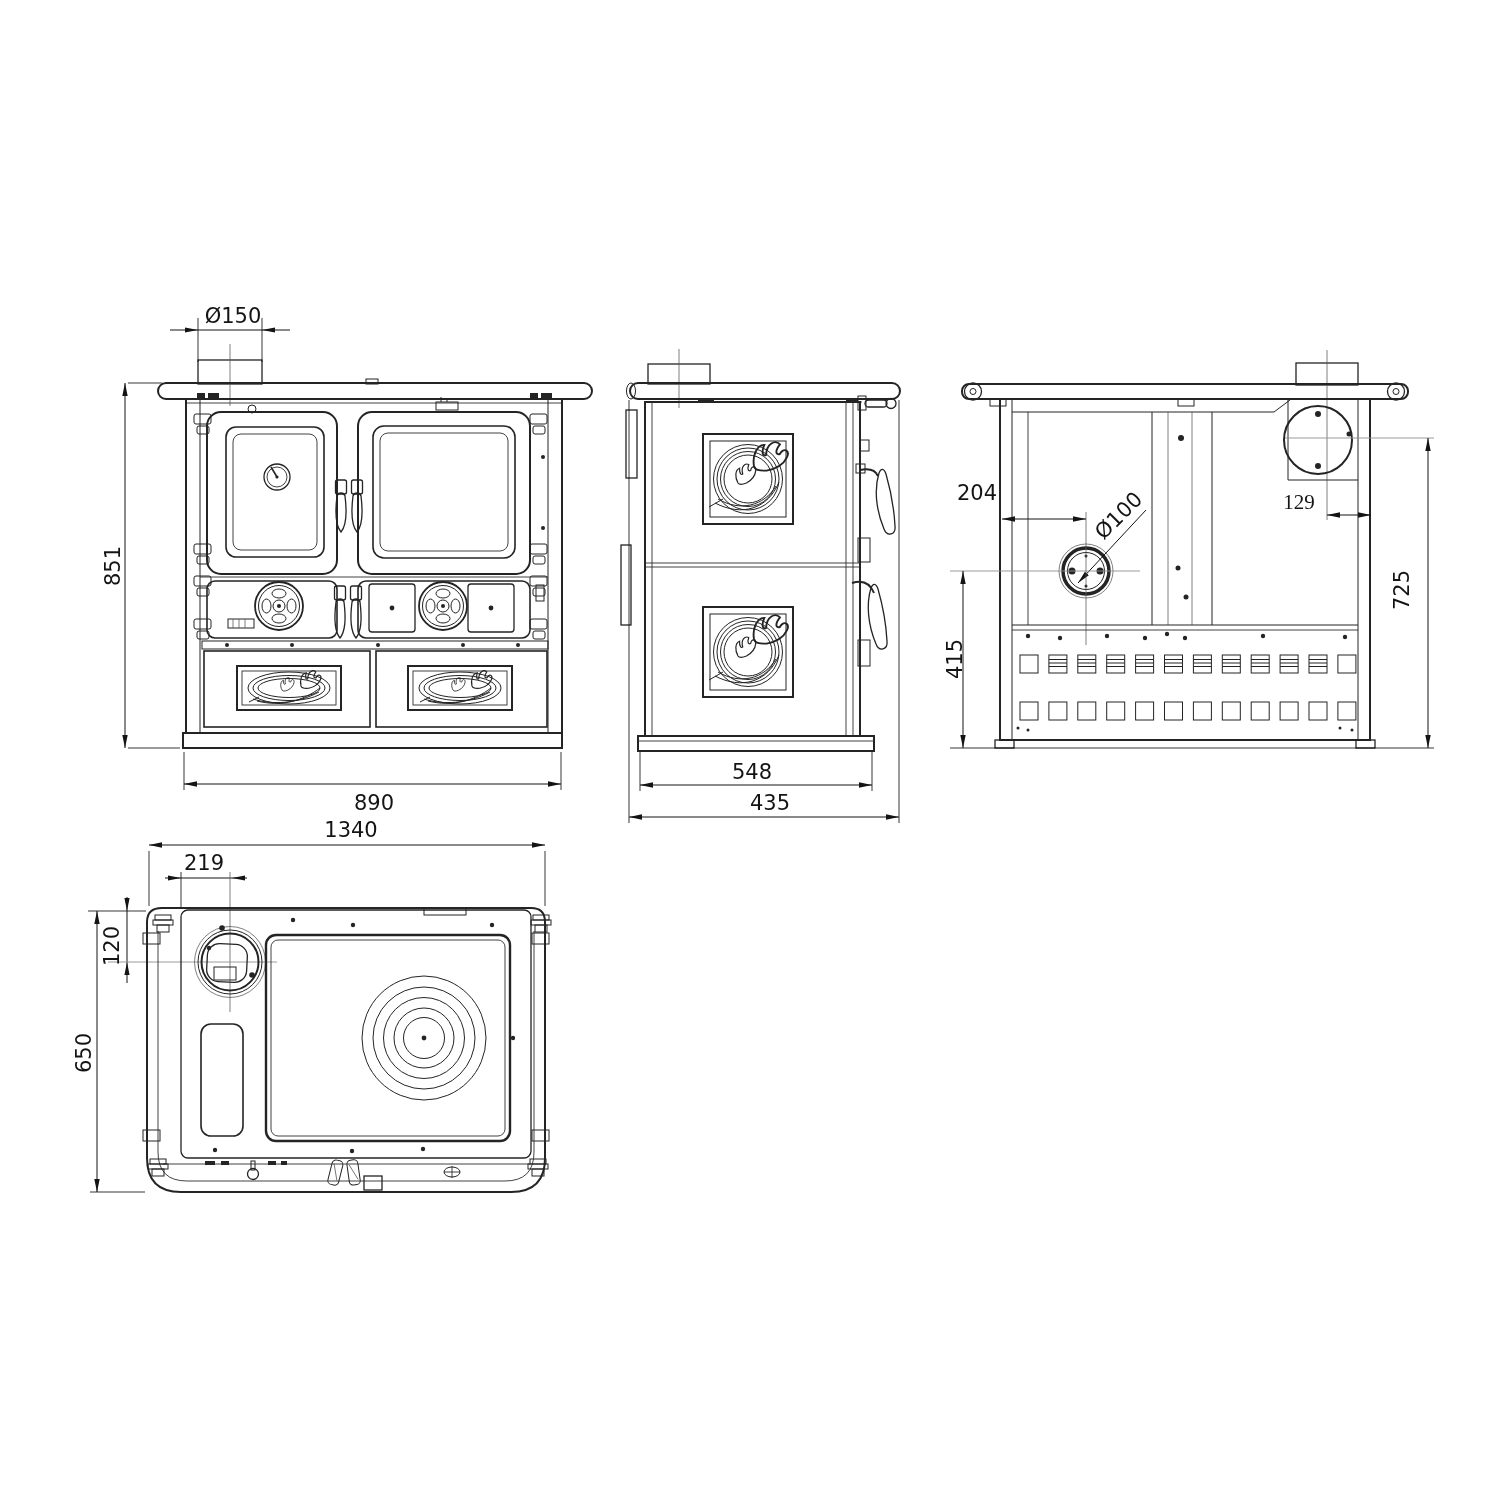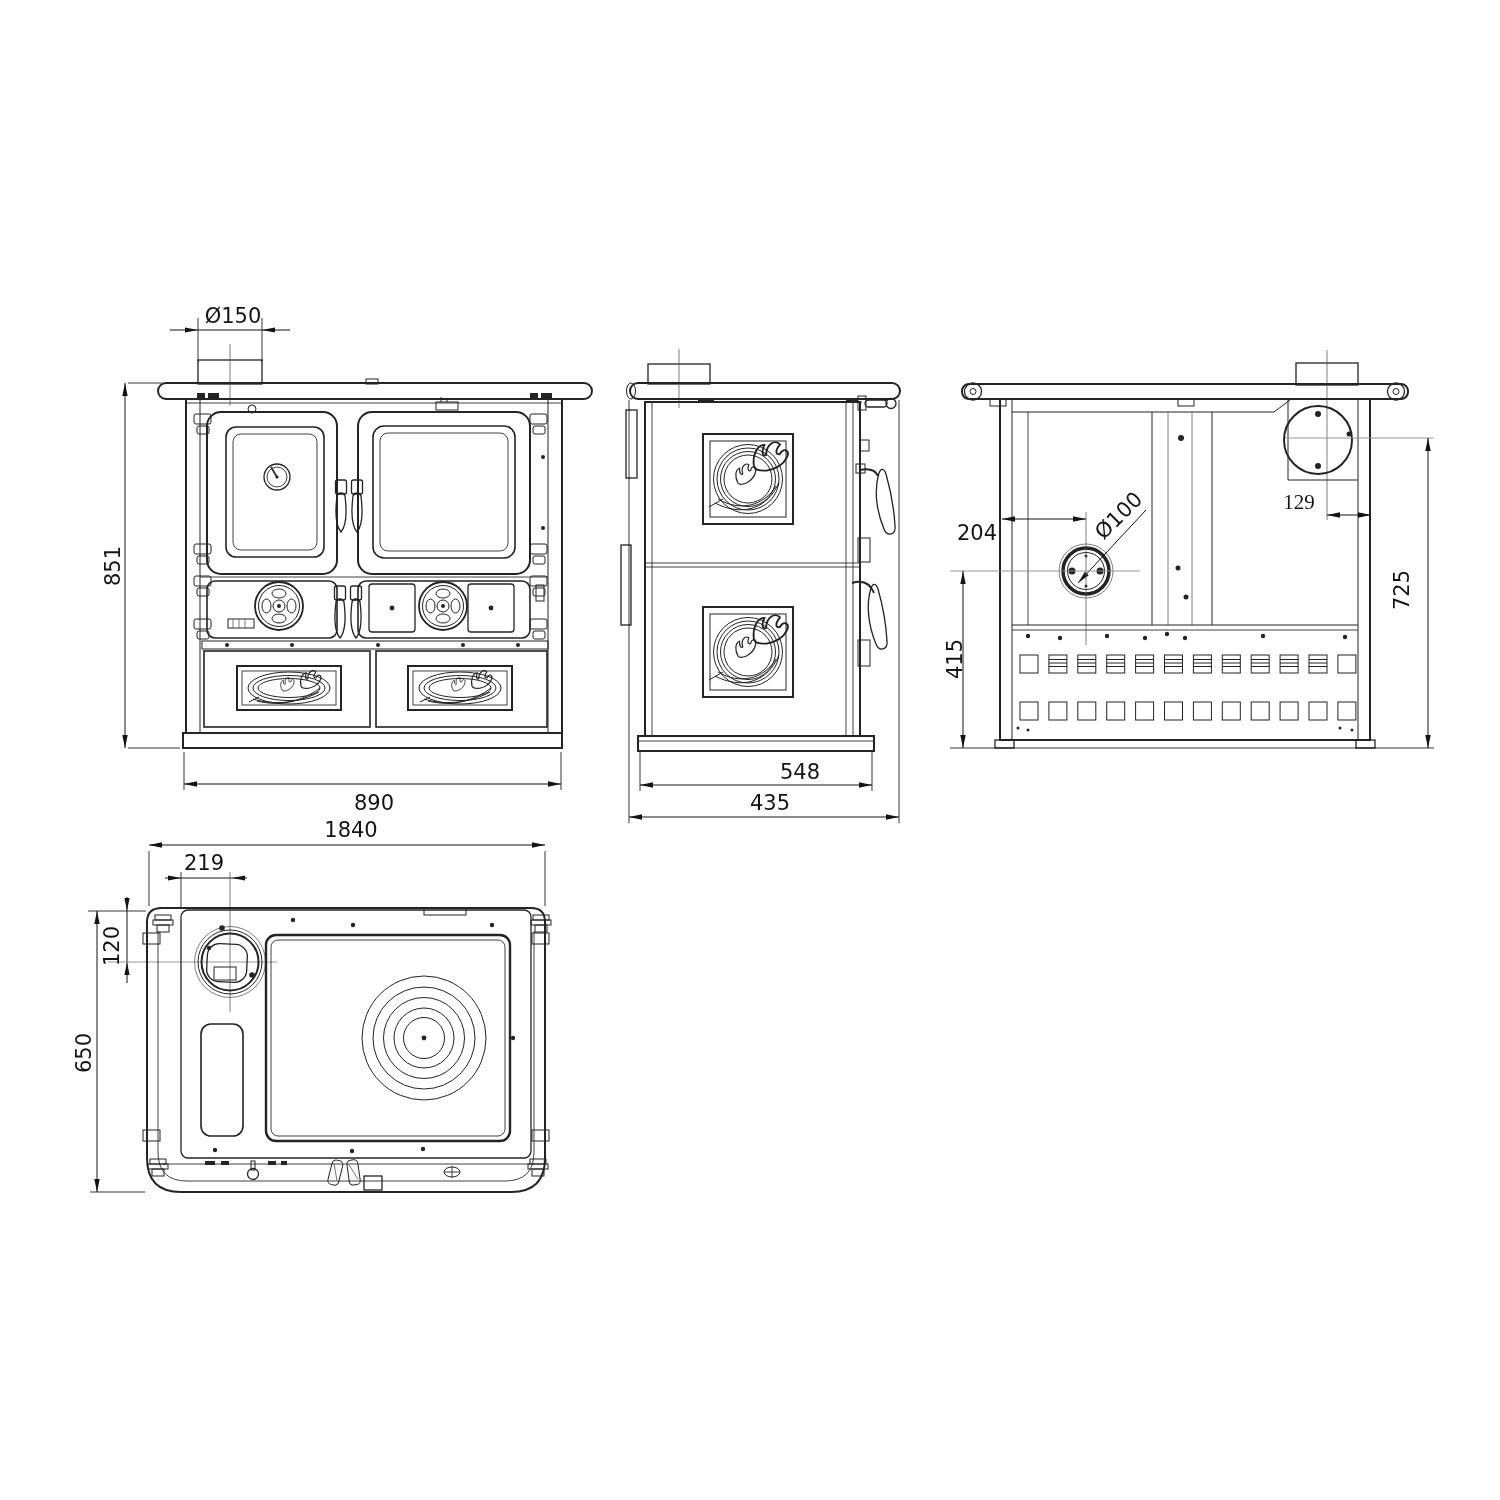--- a/index.html
+++ b/index.html
@@ -439,27 +439,27 @@
     <rect x="221" y="1161" width="8" height="4" class="fdot"></rect>
     <rect x="268" y="1161" width="8" height="4" class="fdot"></rect>
     <rect x="281" y="1161" width="6" height="4" class="fdot"></rect>
   </g>
 </svg>
 
 <span class="lbl" style="left:233px;top:316px;">Ø150</span>
 <span class="lbl rot" style="left:113px;top:566px;">851</span>
 <span class="lbl" style="left:374px;top:803px;">890</span>
 
-<span class="lbl" style="left:752px;top:772px;margin-left:48px;">548</span>
+<span class="lbl" style="left:752px;top:772px;">548</span>
 <span class="lbl" style="left:770px;top:803px;">435</span>
 
-<span class="lbl" style="left:977px;top:533px;">204</span>
+<span class="lbl" style="left:977px;top:493px;">204</span>
 <span class="lbl rot45" style="left:1119px;top:516px;">Ø100</span>
 <span class="lbl" style="left:1299px;top:502px;font-family:Liberation Serif, serif;">129</span>
 <span class="lbl rot" style="left:1402px;top:590px;">725</span>
 <span class="lbl rot" style="left:955px;top:659px;">415</span>
 
-<span class="lbl" style="left:351px;top:830px;">1840</span>
+<span class="lbl" style="left:351px;top:830px;">1340</span>
 <span class="lbl" style="left:204px;top:863px;">219</span>
 <span class="lbl rot" style="left:112px;top:946px;">120</span>
 <span class="lbl rot" style="left:84px;top:1053px;">650</span>
 
 </div>
 
 </body></html>

